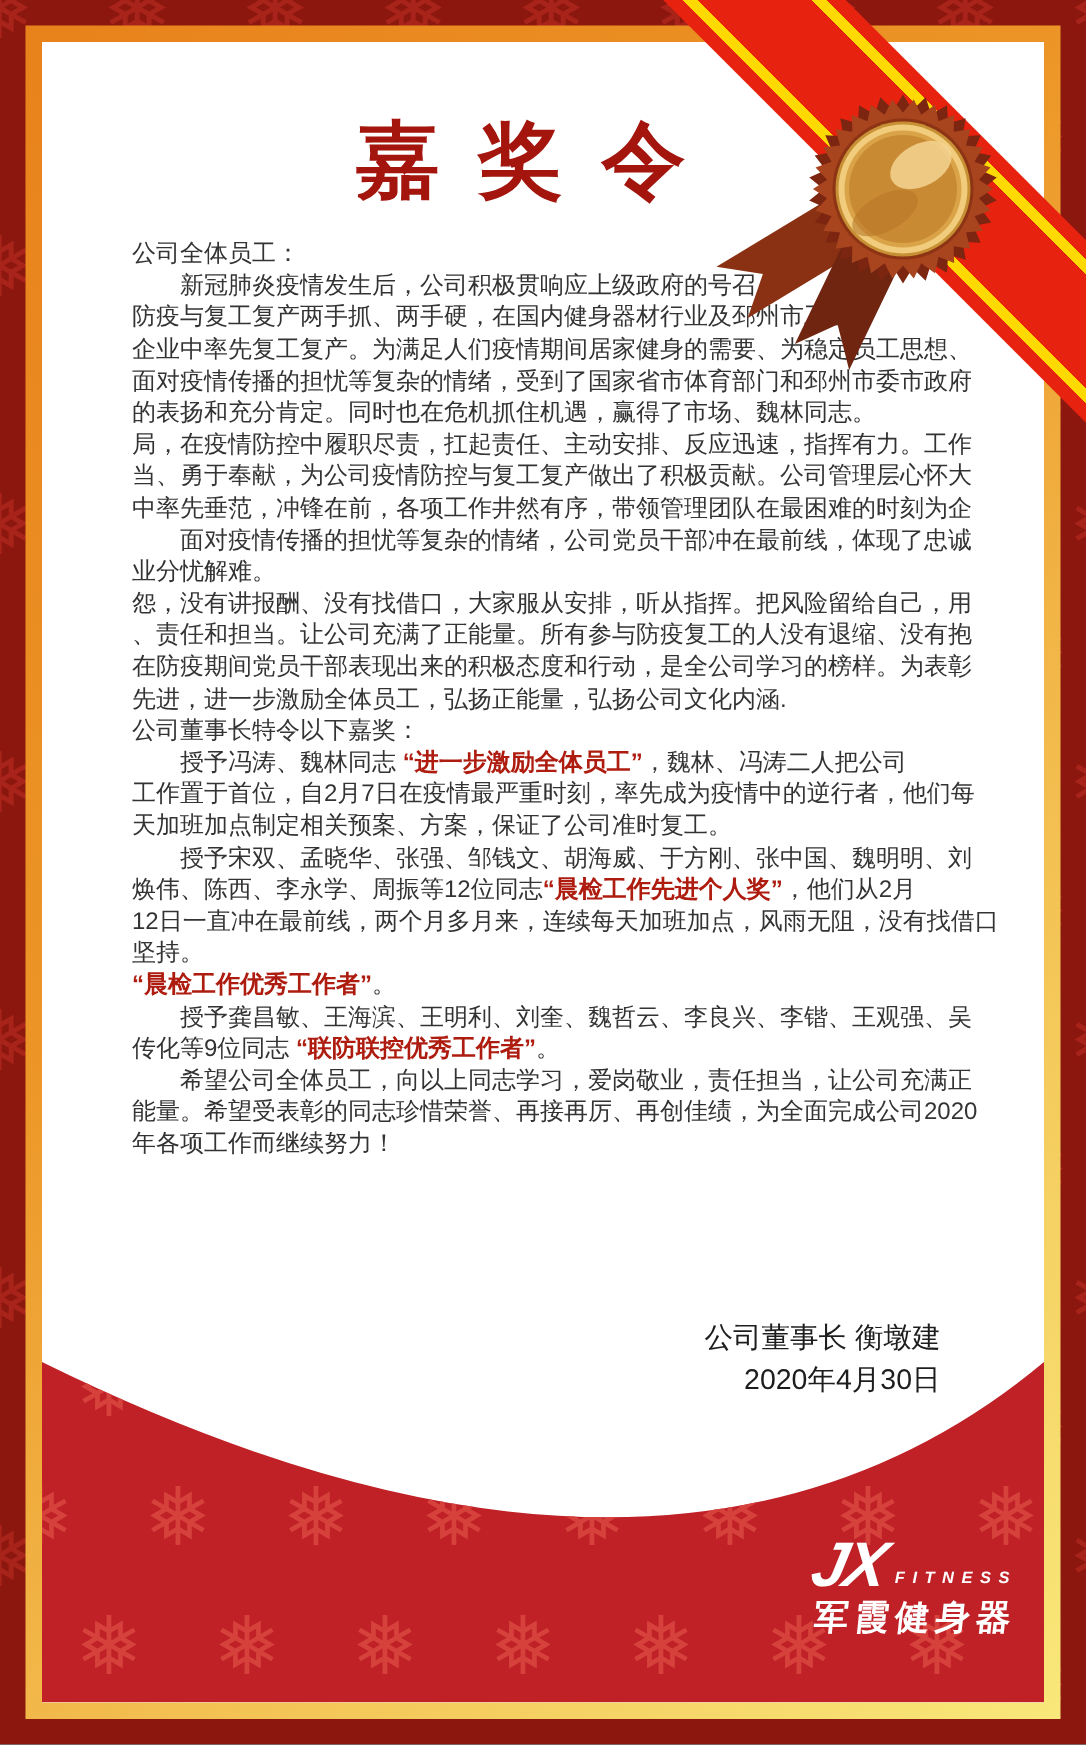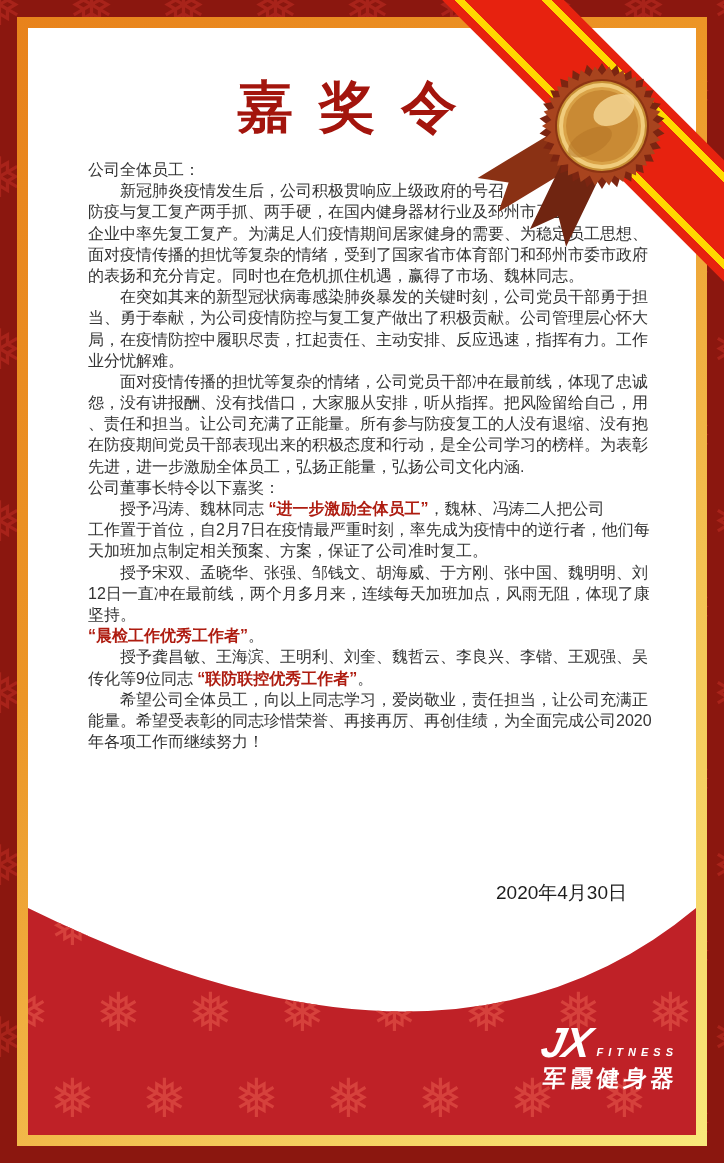--- a/index.html
+++ b/index.html
@@ -236,45 +236,47 @@
 
     <div class="doc-title">嘉奖令</div>
 
     <div class="body-text">
         <div class="bline"><span>公司全体员工：</span></div>
         <div class="bline"><span>　　新冠肺炎疫情发生后，公司积极贯响应上级政府的号召，</span></div>
         <div class="bline"><span>防疫与复工复产两手抓、两手硬，在国内健身器材行业及邳州市工业</span></div>
         <div class="bline"><span>企业中率先复工复产。为满足人们疫情期间居家健身的需要、为稳定员工思想、</span></div>
         <div class="bline"><span>面对疫情传播的担忧等复杂的情绪，受到了国家省市体育部门和邳州市委市政府</span></div>
         <div class="bline"><span>的表扬和充分肯定。同时也在危机抓住机遇，赢得了市场、魏林同志。</span></div>
-        <div class="bline"><span>　　在突如其来的新型冠状病毒感染肺炎暴发的关键时刻，公司党员干部勇于担</span></div>
+        <div class="bline"><span>局，在疫情防控中履职尽责，扛起责任、主动安排、反应迅速，指挥有力。工作</span></div>
         <div class="bline"><span>当、勇于奉献，为公司疫情防控与复工复产做出了积极贡献。公司管理层心怀大</span></div>
-        <div class="bline"><span>局，在疫情防控中履职尽责，扛起责任、主动安排、反应迅速，指挥有力。工作</span></div>
+        <div class="bline"><span>中率先垂范，冲锋在前，各项工作井然有序，带领管理团队在最困难的时刻为企</span></div>
+        <div class="bline"><span>　　面对疫情传播的担忧等复杂的情绪，公司党员干部冲在最前线，体现了忠诚</span></div>
         <div class="bline"><span>业分忧解难。</span></div>
-        <div class="bline"><span>　　面对疫情传播的担忧等复杂的情绪，公司党员干部冲在最前线，体现了忠诚</span></div>
         <div class="bline"><span>怨，没有讲报酬、没有找借口，大家服从安排，听从指挥。把风险留给自己，用</span></div>
         <div class="bline"><span>、责任和担当。让公司充满了正能量。所有参与防疫复工的人没有退缩、没有抱</span></div>
         <div class="bline"><span>在防疫期间党员干部表现出来的积极态度和行动，是全公司学习的榜样。为表彰</span></div>
         <div class="bline"><span>先进，进一步激励全体员工，弘扬正能量，弘扬公司文化内涵.</span></div>
         <div class="bline"><span>公司董事长特令以下嘉奖：</span></div>
         <div class="bline"><span>　　授予冯涛、魏林同志 </span><span class="award">“进一步激励全体员工”</span><span>，魏林、冯涛二人把公司</span></div>
         <div class="bline"><span>工作置于首位，自2月7日在疫情最严重时刻，率先成为疫情中的逆行者，他们每</span></div>
         <div class="bline"><span>天加班加点制定相关预案、方案，保证了公司准时复工。</span></div>
         <div class="bline"><span>　　授予宋双、孟晓华、张强、邹钱文、胡海威、于方刚、张中国、魏明明、刘</span></div>
-        <div class="bline"><span>12日一直冲在最前线，两个月多月来，连续每天加班加点，风雨无阻，体现了康</span></div>
+        <div class="bline"><span>焕伟、陈西、李永学、周振等12位同志</span><span class="award">“晨检工作先进个人奖”</span><span>，他们从2月</span></div>
+        <div class="bline"><span>12日一直冲在最前线，两个月多月来，连续每天加班加点，风雨无阻，没有找借口</span></div>
         <div class="bline"><span>坚持。</span></div>
         <div class="bline"><span class="award">“晨检工作优秀工作者”</span><span>。</span></div>
         <div class="bline"><span>　　授予龚昌敏、王海滨、王明利、刘奎、魏哲云、李良兴、李锴、王观强、吴</span></div>
         <div class="bline"><span>传化等9位同志 </span><span class="award">“联防联控优秀工作者”</span><span>。</span></div>
         <div class="bline"><span>　　希望公司全体员工，向以上同志学习，爱岗敬业，责任担当，让公司充满正</span></div>
         <div class="bline"><span>能量。希望受表彰的同志珍惜荣誉、再接再厉、再创佳绩，为全面完成公司2020</span></div>
         <div class="bline"><span>年各项工作而继续努力！</span></div>
       </div>
 
     <div class="signature">
+      <div>公司董事长  衡墩建</div>
       <div>2020年4月30日</div>
     </div>
   </div>
 
   <div class="ribbon"></div>
 
   <svg class="medal-svg" width="240" height="220" viewBox="0 0 240 220">
     <polygon id="m-tail-a" points="151.6,68.9 37.6,137.9 68.6,142.6 58.4,172.1 172.4,103.1" fill="#8a3114"></polygon>
     <polygon id="m-tail-b" points="143.9,77.3 89.9,189.3 118.4,176.3 126.1,206.7 180.1,94.7" fill="#702511"></polygon>
     <polygon id="m-teeth" points="162.0,23.0 168.4,33.4 177.1,24.8 180.8,36.4 191.3,30.2 192.1,42.4 203.8,38.8 201.7,50.9 213.8,50.2 208.9,61.4 220.9,63.7 213.5,73.3 224.5,78.4 215.0,86.0 224.5,93.6 213.5,98.7 220.9,108.3 208.9,110.6 213.8,121.8 201.7,121.1 203.8,133.2 192.1,129.6 191.3,141.8 180.8,135.6 177.1,147.2 168.4,138.6 162.0,149.0 155.6,138.6 146.9,147.2 143.2,135.6 132.7,141.8 131.9,129.6 120.2,133.2 122.3,121.1 110.2,121.8 115.1,110.6 103.1,108.3 110.5,98.7 99.5,93.6 109.0,86.0 99.5,78.4 110.5,73.3 103.1,63.7 115.1,61.4 110.2,50.2 122.3,50.9 120.2,38.8 131.9,42.4 132.7,30.2 143.2,36.4 146.9,24.8 155.6,33.4" fill="#7c2511"></polygon>

